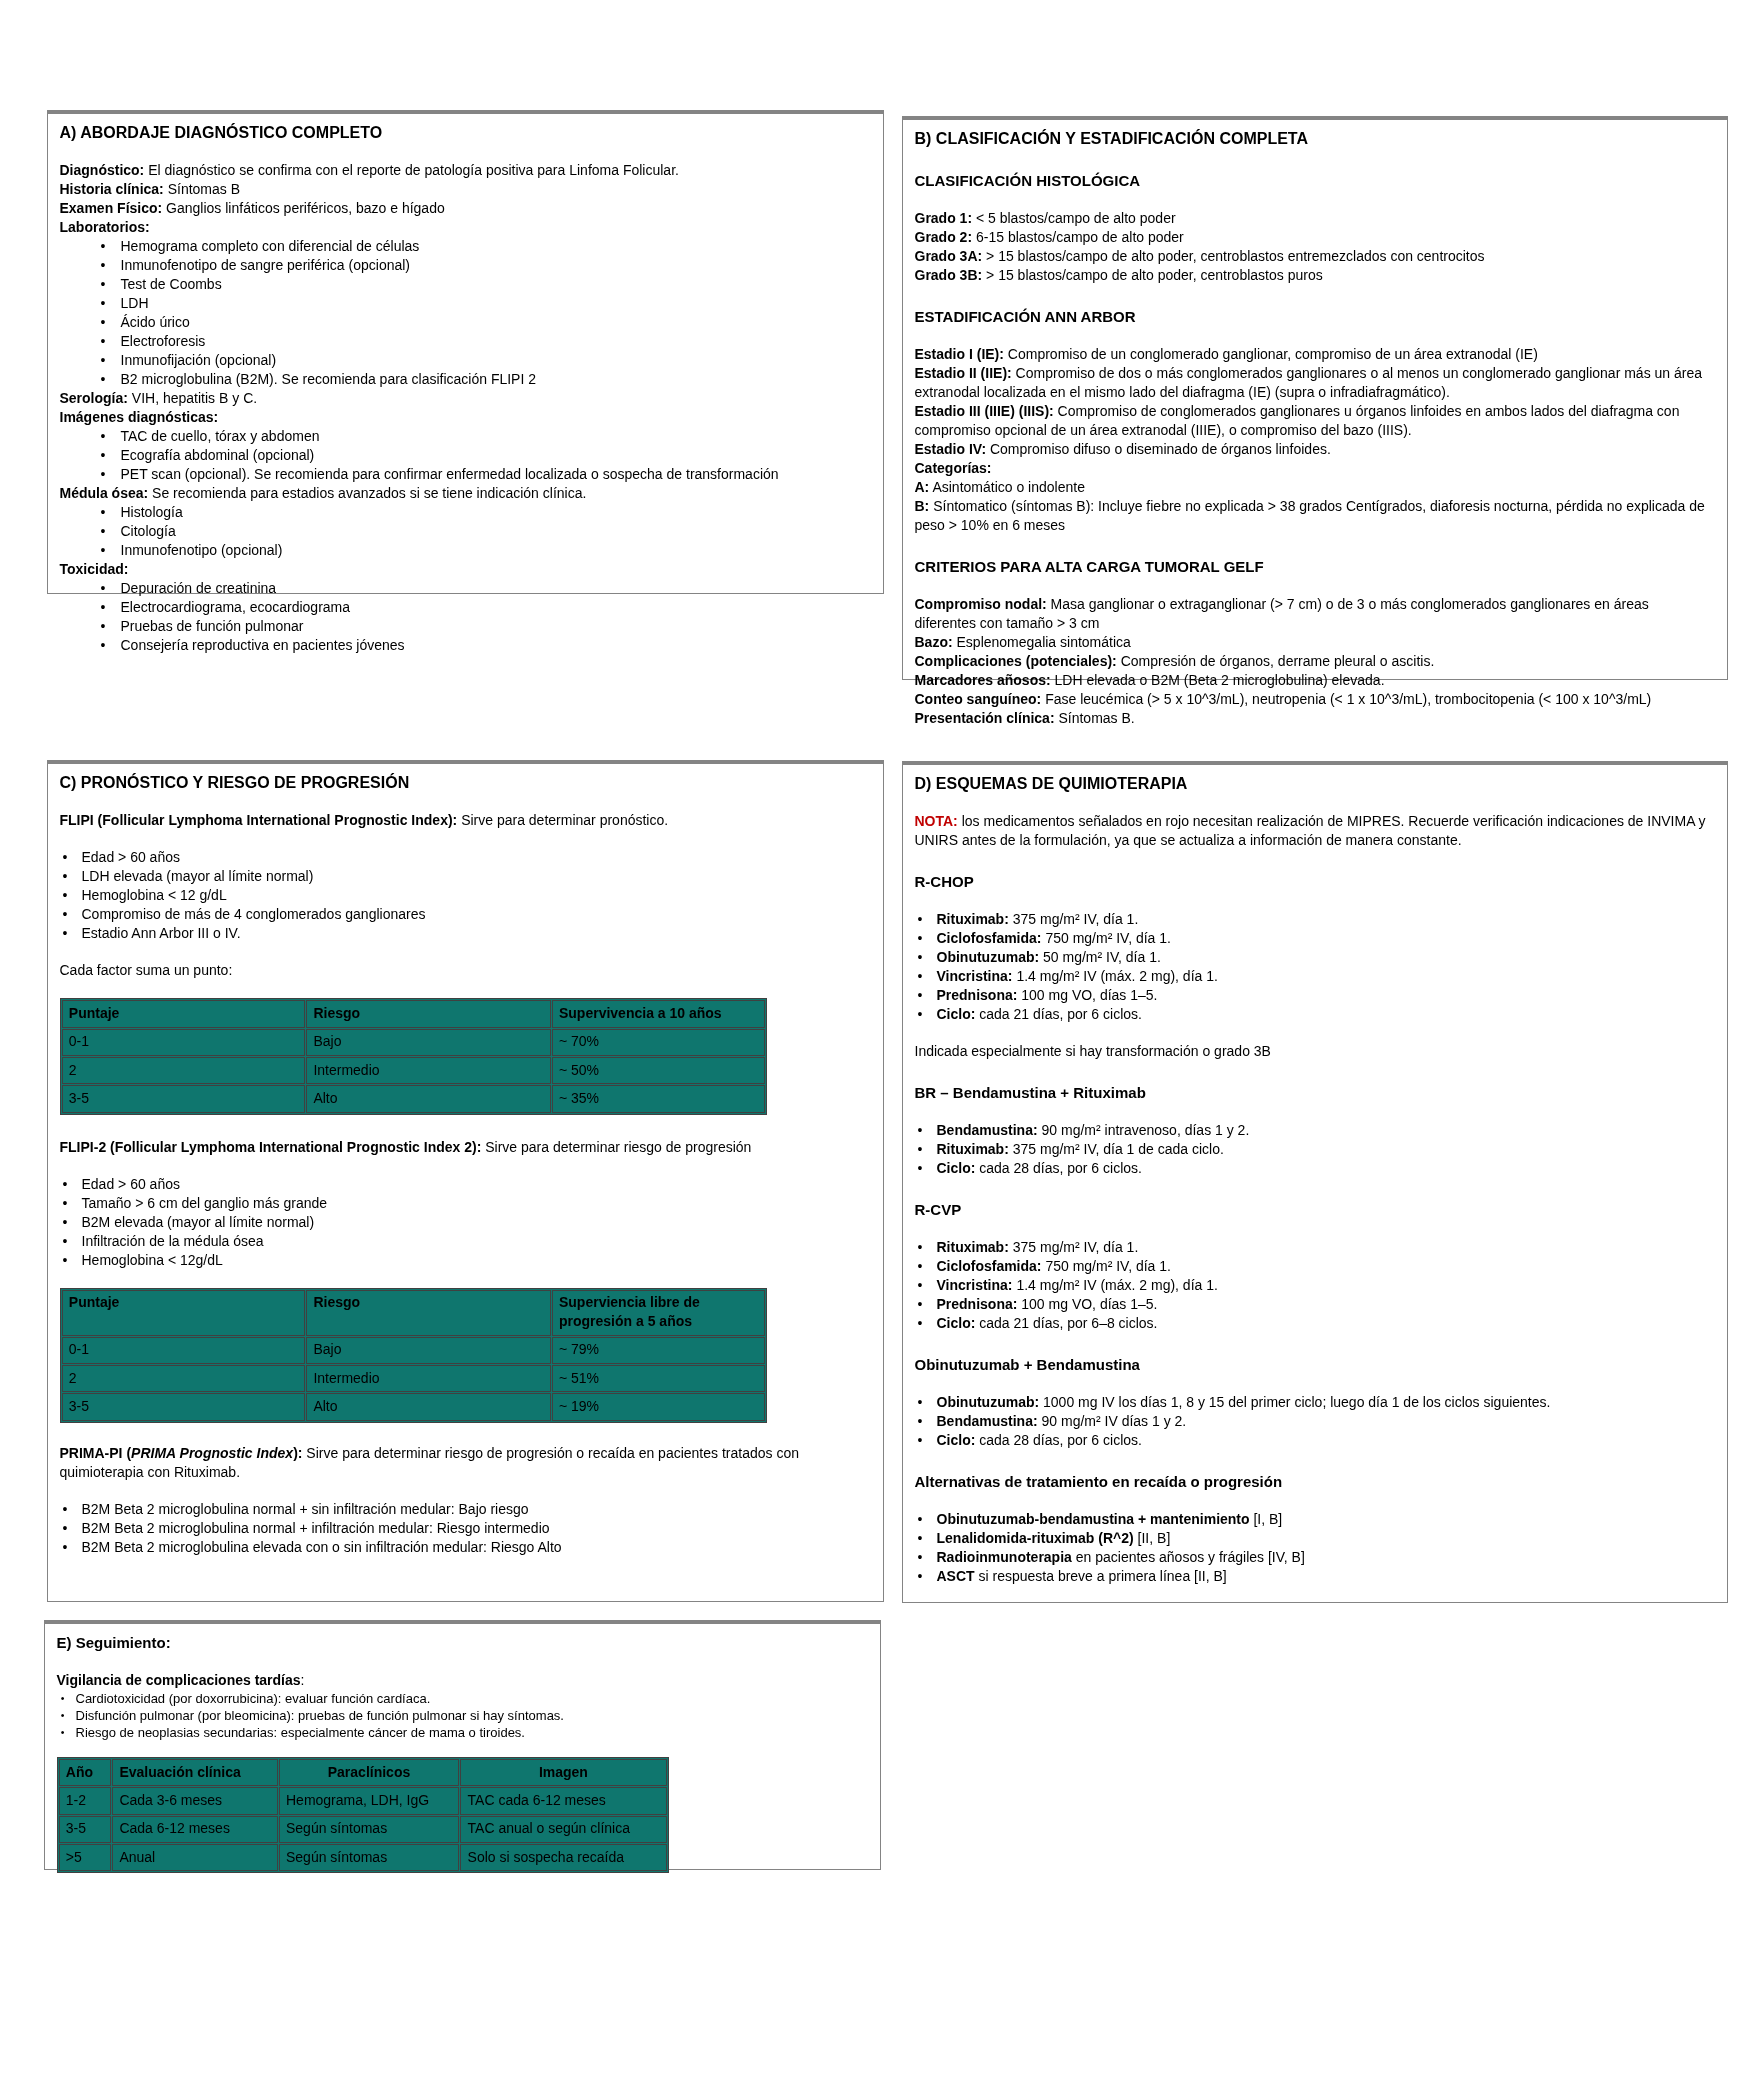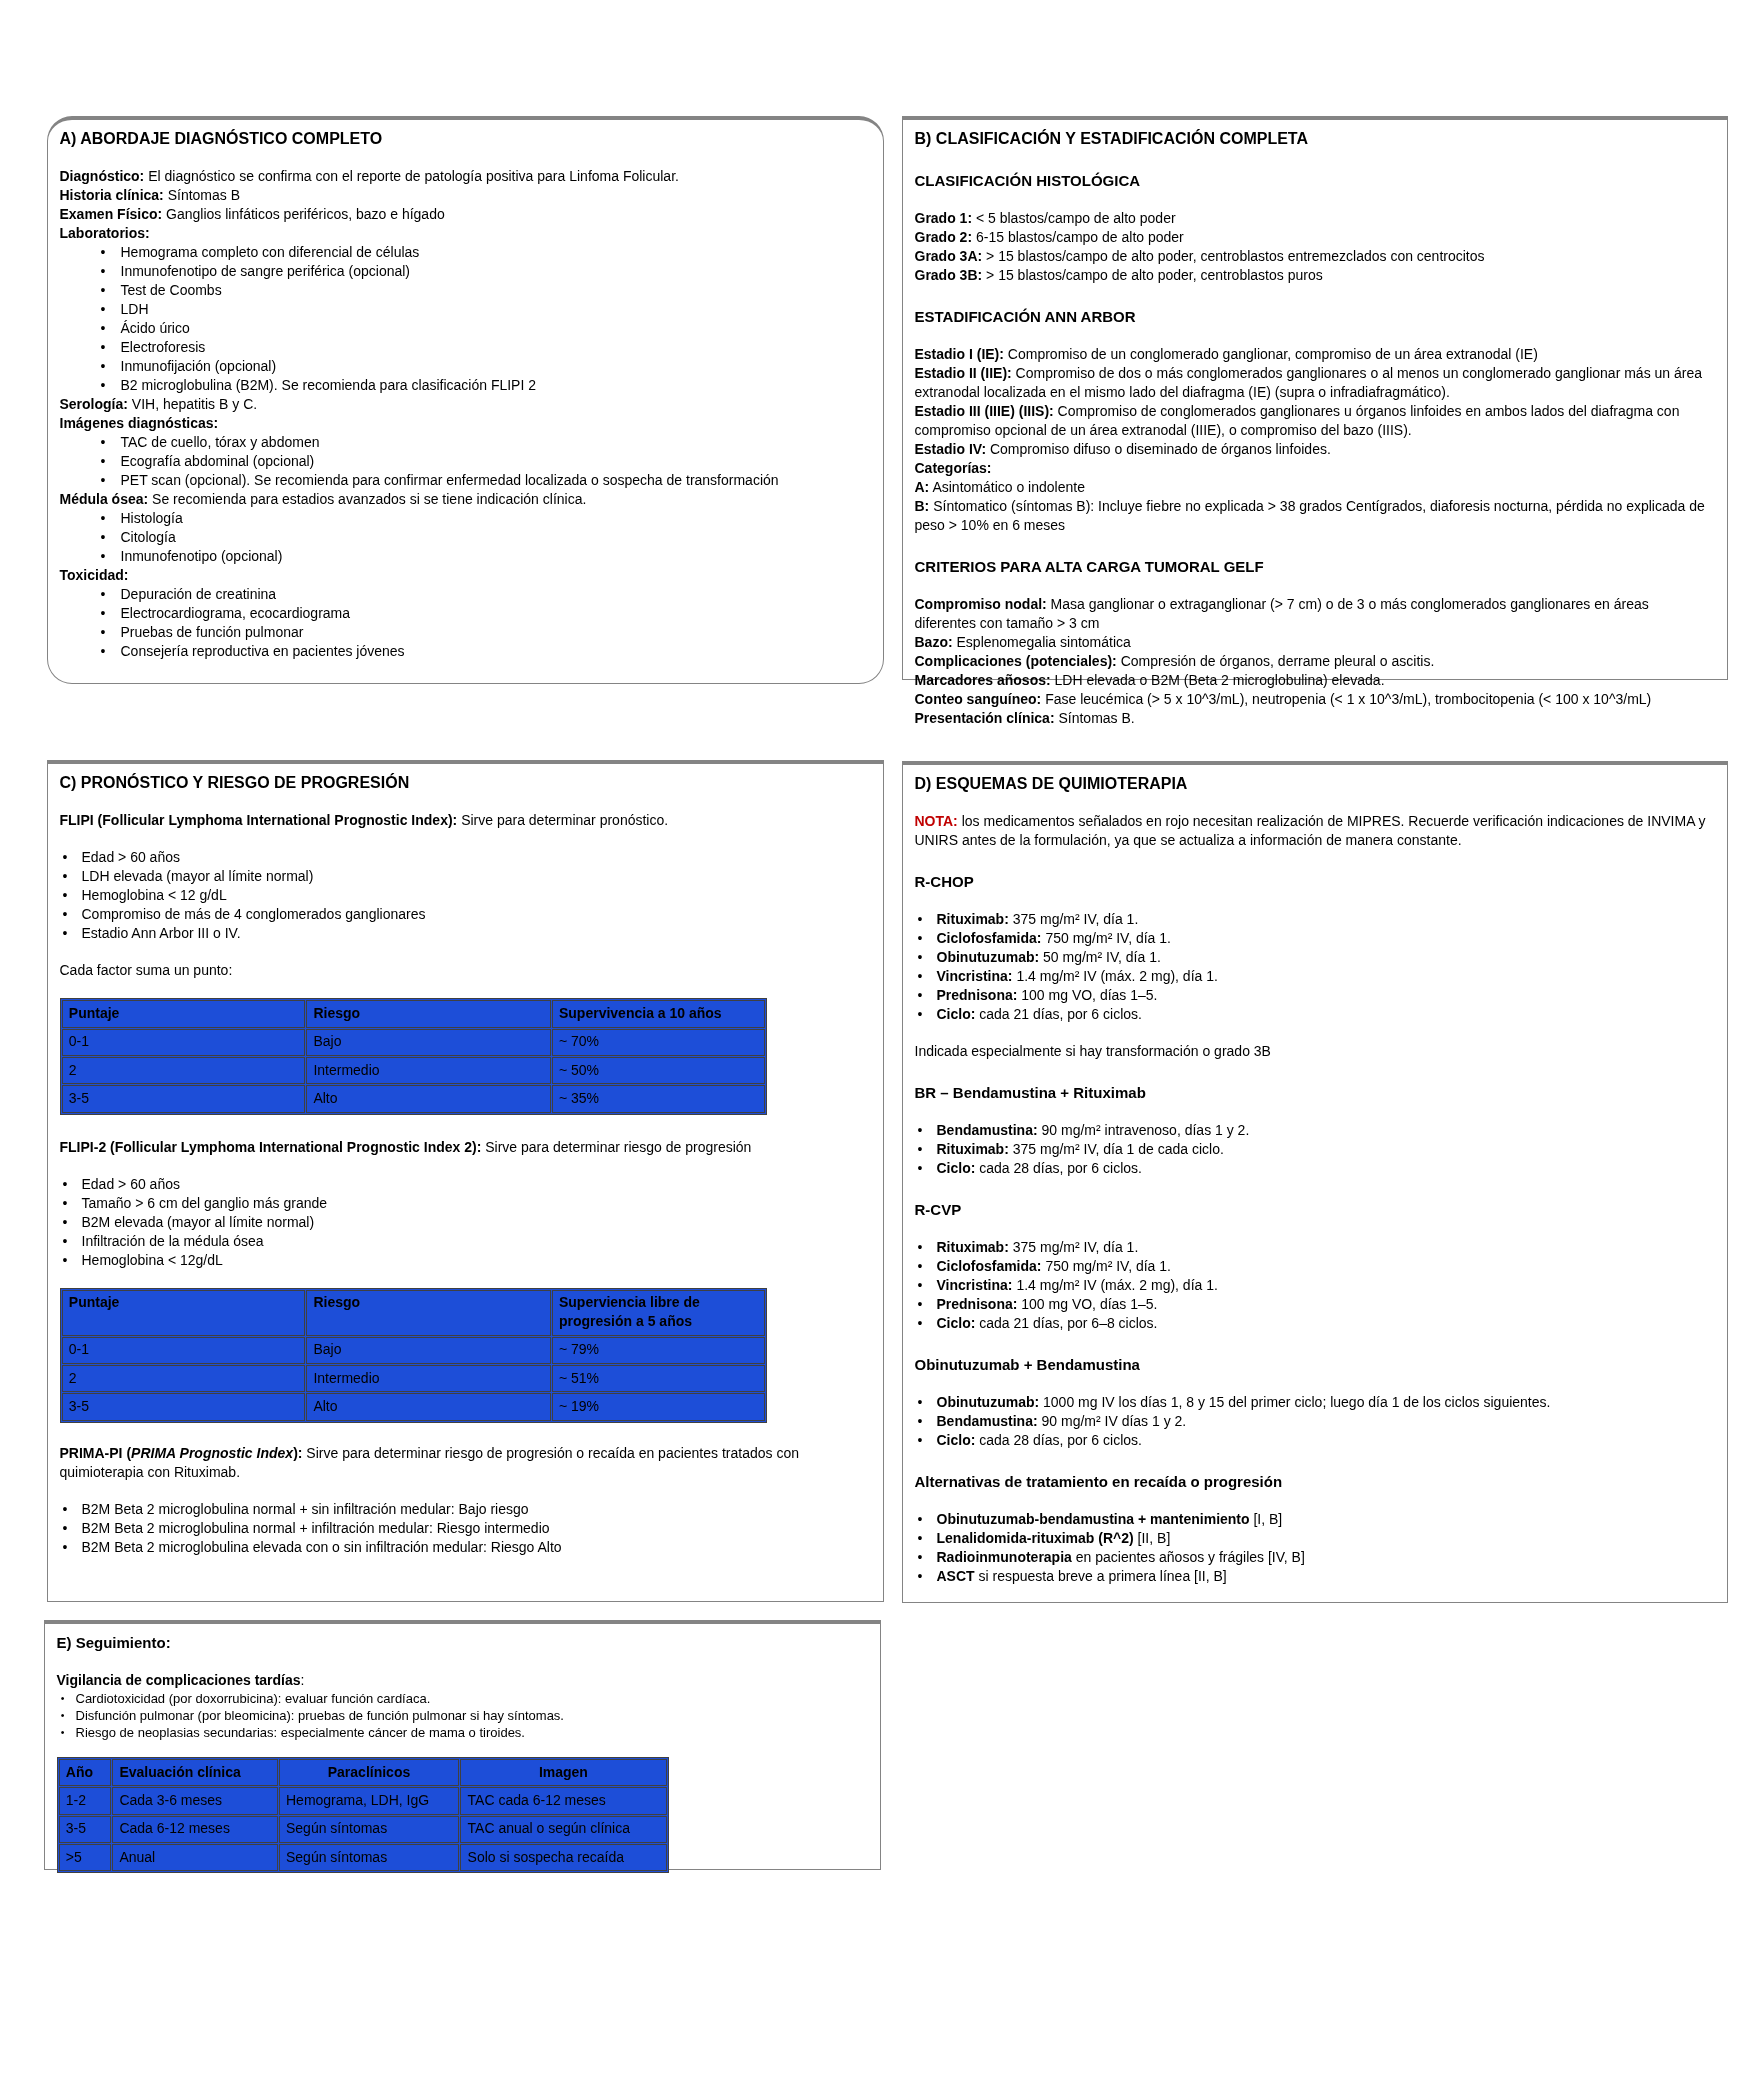--- a/index.html
+++ b/index.html
@@ -21,36 +21,36 @@
   .i{font-style:italic;}
   .red{color:#c00000;font-weight:bold;}
   ul{margin:0;padding:0;list-style:none;}
   li{position:relative;padding-left:22px;margin:0;}
   li::before{content:"\2022";position:absolute;left:3.1px;}
   ul.indent li{padding-left:61px;}
   ul.indent li::before{left:41px;}
   ul.small li{font-size:13px;line-height:17px;padding-left:19px;}
   ul.small li::before{left:4.2px;font-size:10.5px;}
   table{
-    border-collapse:separate;border-spacing:1.6px;background:#1d4ed8;
+    border-collapse:separate;border-spacing:1.6px;background:#0f766e;
     border:1.6px solid #404040;margin-top:18px;table-layout:fixed;
   }
   th,td{
     border:1.6px solid #404040;padding:2.6px 6.3px 3.7px 6.3px;vertical-align:top;
     text-align:left;font-size:14px;line-height:19px;overflow:hidden;
   }
   th{font-weight:bold;}
   th.c{text-align:center;}
   .ctable{width:707px;}
   .etable{width:612px;}
 </style>
 </head>
 <body>
 
-<section class="box" style="left:47px;top:116px;width:837px;height:568px;border-radius:25px;">
+<section class="box" style="left:47px;top:110px;width:837px;height:484px;">
   <h2>A) ABORDAJE DIAGNÓSTICO COMPLETO</h2>
   <p class="para group"><b>Diagnóstico:</b><span> El diagnóstico se confirma con el reporte de patología positiva para Linfoma Folicular.</span></p>
   <p class="para"><b>Historia clínica:</b><span> Síntomas B</span></p>
   <p class="para"><b>Examen Físico:</b><span> Ganglios linfáticos periféricos, bazo e hígado</span></p>
   <p class="para"><b>Laboratorios:</b></p>
   <ul class="indent">
     <li>Hemograma completo con diferencial de células</li>
     <li>Inmunofenotipo de sangre periférica (opcional)</li>
     <li>Test de Coombs</li>
     <li>LDH</li>

